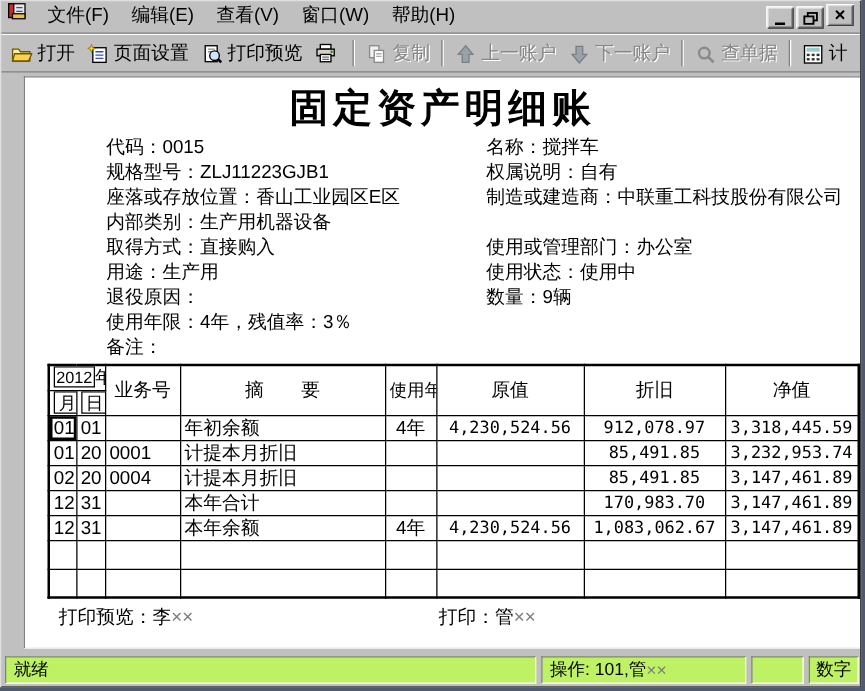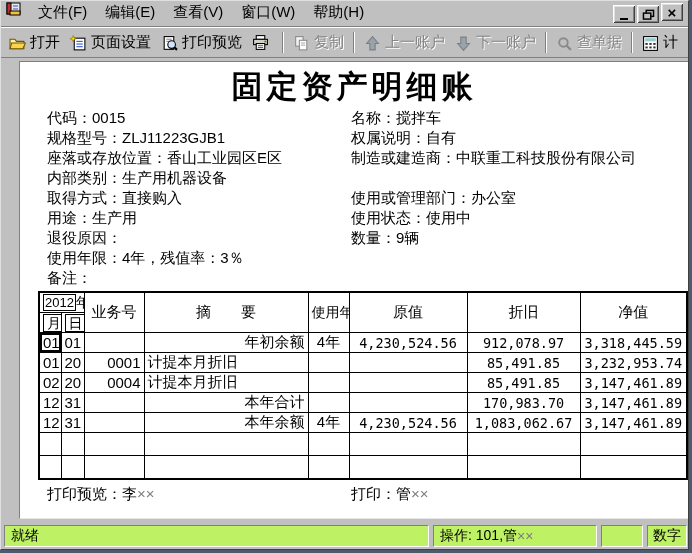--- a/index.html
+++ b/index.html
@@ -50,40 +50,40 @@
     position:absolute; left:18px; top:60px; width:670px; height:458px;
     background:#fff;
     border:1px solid; border-color:#808080 #e8e8e8 #e8e8e8 #808080;
     overflow:hidden; color:#000;
   }
   .doc-title {
     text-align:center; font-size:31px; font-weight:bold;
     letter-spacing:4px; margin-top:6px; line-height:38px;
   }
   .info { margin-left:27px; margin-top:2px; }
-  .irow { display:grid; grid-template-columns:304px 1fr; }
+  .irow { display:grid; grid-template-columns:304px 1fr;margin-left:38px; }
   .irow span { font-size:15px; line-height:20px; white-space:nowrap; }
   
   table.ledger {
     margin-left:18px; margin-top:3px;
     border-collapse:collapse; border:2px solid #000;
     table-layout:fixed; width:650px; font-size:15px;
   }
   .ledger th, .ledger td {
     border:1px solid #000; padding:0 3px; height:20px;
     overflow:hidden; white-space:nowrap; font-weight:normal;
     vertical-align:middle;
   }
   .ledger th { text-align:center; }
   .yearcell { text-align:left; padding:0 1px; height:19px; }
   .yrbox { border:1px solid #000; padding:0 1px; font-size:13px; }
   .yearcell .ysuf { font-size:14px; }
   .mdbox { display:inline-block; border:1px solid #000; padding:0 3px; font-size:14px; line-height:16px; }
   .life-h { white-space:normal; font-size:14px; line-height:15px; padding:0; }
-  .ledger td.c { text-align:right; }
+  .ledger td.c { text-align:left; }
   .ledger td.r { text-align:center; }
   .ledger td.l { text-align:left; }
   .ledger td.num { text-align:center; font-family:"DejaVu Sans Mono", monospace; font-size:13.5px; }
   .ledger td.sel { box-shadow: inset 0 0 0 2px #000; }
   .ledger tr.empty td { height:23px; }
   
   .sig { display:grid; grid-template-columns:304px 1fr; margin-left:27px; margin-top:5px; font-size:15px; }
   .gx { color:#7c7c7c; }
   
   .statusbar {

